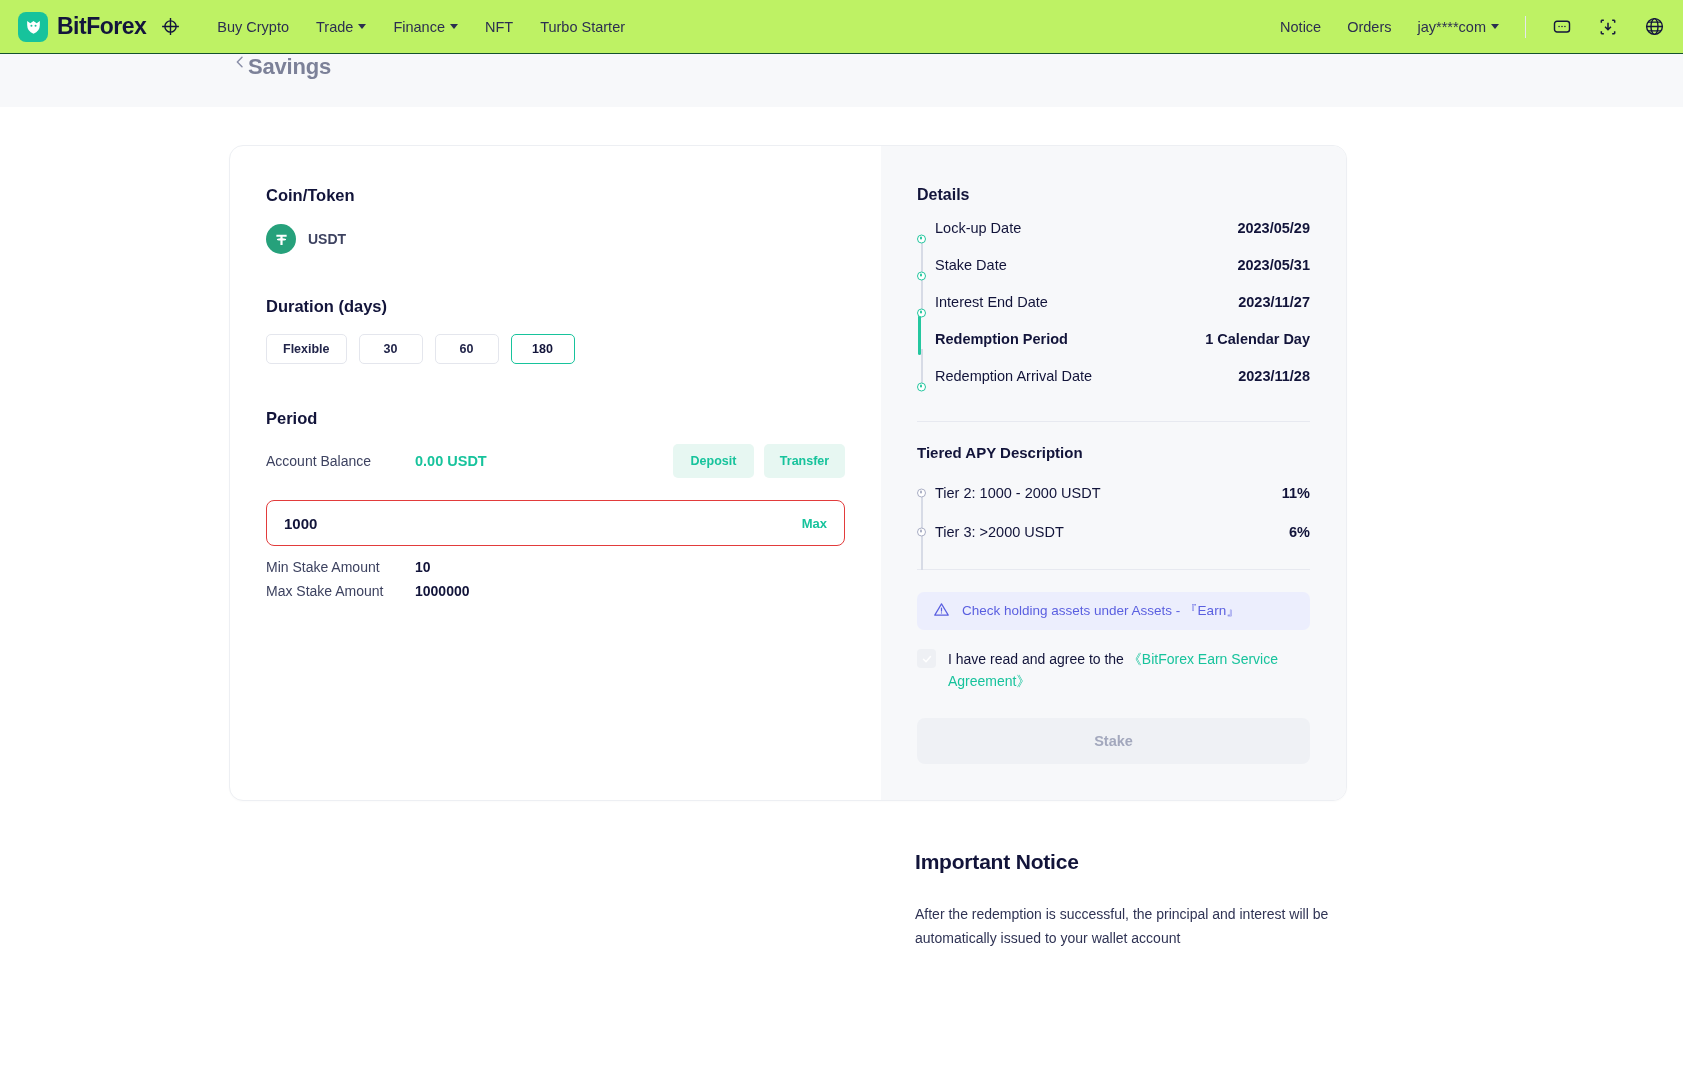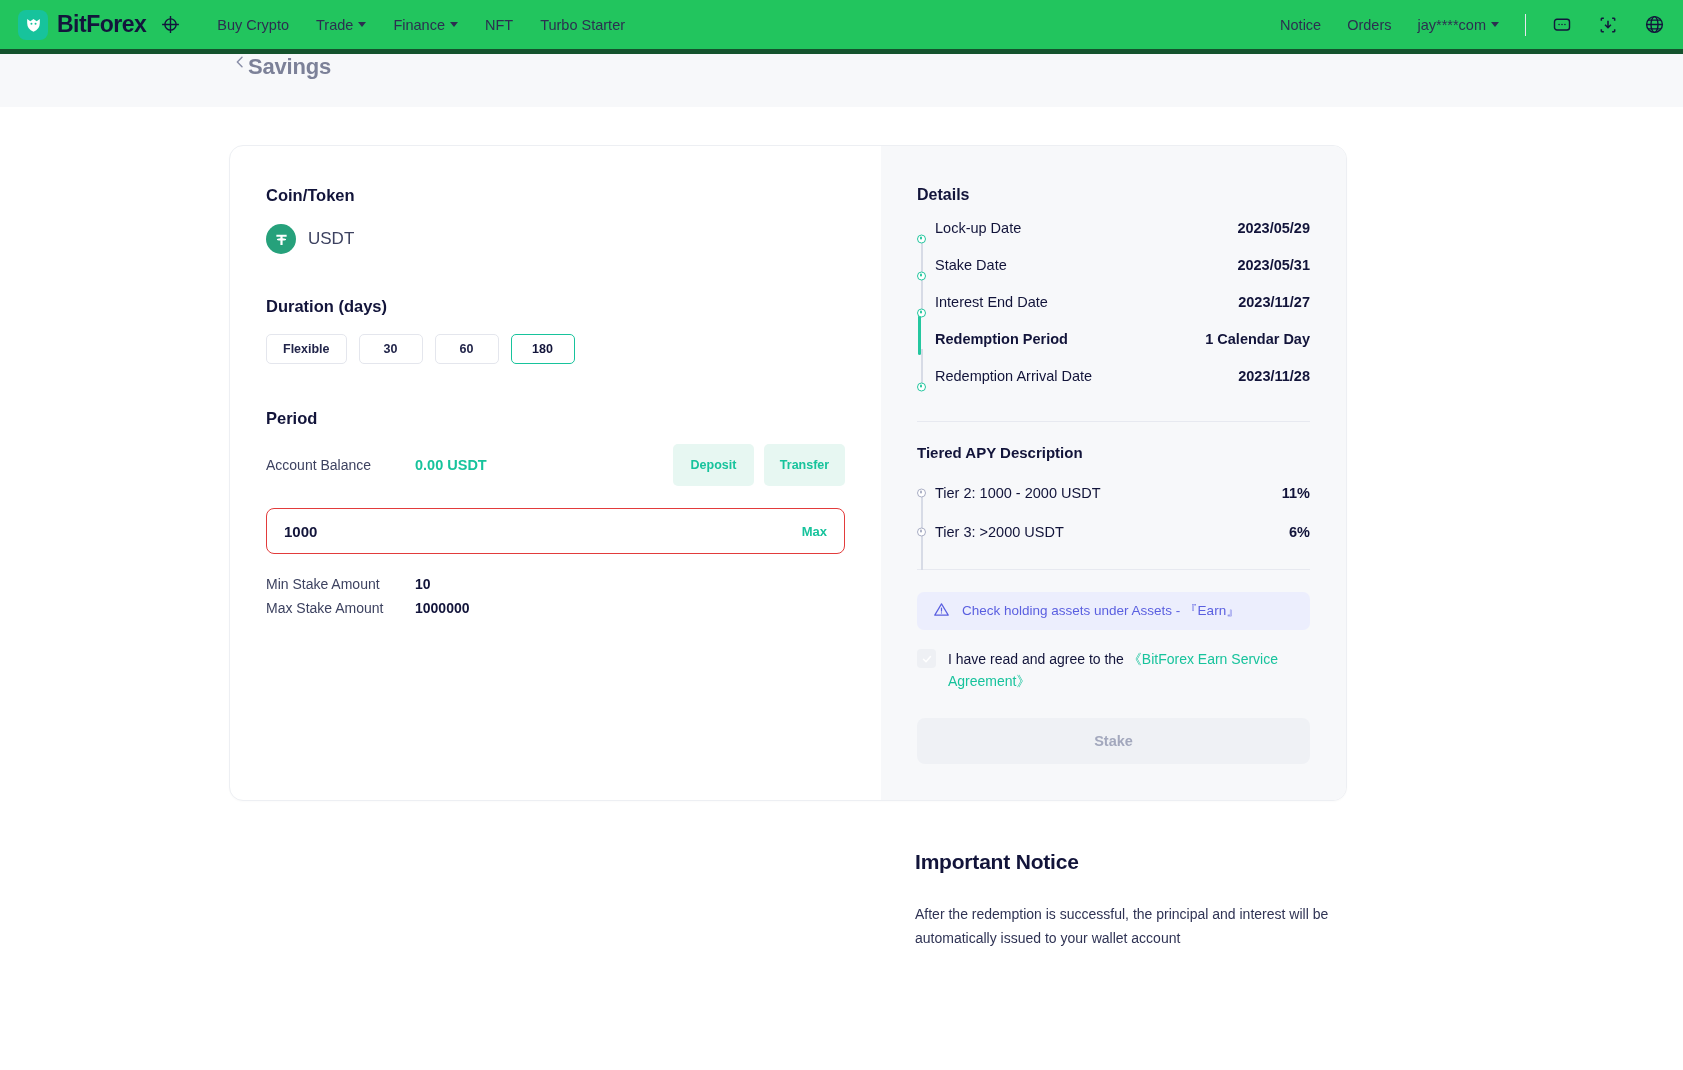--- a/index.html
+++ b/index.html
@@ -11,22 +11,22 @@
     color: #12143a;
     overflow: hidden;
   }
 
   
   .topnav {
     height: 54px;
     display: flex;
     align-items: center;
     padding: 0 18px;
-    background: #22c55e;
-    border-bottom: 5px solid #14532d;
+    background: #bef264;
+    border-bottom: 1px solid #14532d;
   }
   .brand { display: flex; align-items: center; gap: 9px; }
   .brand-mark {
     width: 30px; height: 30px; border-radius: 8px;
     background: #17c39c;
     display: flex; align-items: center; justify-content: center;
   }
   .brand-mark svg { display:block; }
   .brand-name { font-size: 23px; font-weight: 700; letter-spacing: -0.5px; color: #13153c; }
   .globe-mark { margin-left: 14px; display: flex; align-items: center; color: #13153c; }
@@ -69,21 +69,21 @@
   .card-right { flex: 1; background: #f7f8fa; padding: 40px 36px 36px 36px; }
 
   
   .section-title { font-size: 16.5px; font-weight: 700; color: #12143a; }
   .coin-row { display: flex; align-items: center; gap: 12px; margin-top: 19px; }
   .coin-logo {
     width: 30px; height: 30px; border-radius: 50%;
     background: #26a17b;
     display: flex; align-items: center; justify-content: center;
   }
-  .coin-name { font-size: 17px; font-weight: 400; color: #3d4260; }
+  .coin-name { font-size: 14px; font-weight: 700; color: #3d4260; }
 
   .duration-title { margin-top: 43px; }
   .duration-row { display: flex; gap: 12px; margin-top: 18px; }
   .dur-btn {
     min-width: 64px; height: 30px; padding: 0 16px;
     border: 1px solid #e4e6ed; border-radius: 5px;
     background: #ffffff;
     font-size: 12.5px; font-weight: 700; color: #22254a;
     display: flex; align-items: center; justify-content: center;
     cursor: pointer; font-family: inherit;
@@ -91,21 +91,21 @@
   .dur-btn.wide { min-width: 78px; }
   .dur-btn.selected { border: 1px solid #17c39c; color: #12143a; }
 
   .amount-title { margin-top: 45px; }
   .pay-label { font-size: 14px; color: #3d4260; margin-top: 19px; }
   .balance-row { display: flex; align-items: center; margin-top: 16px; position: relative; }
   .balance-label { font-size: 14px; color: #3d4260; width: 149px; }
   .balance-value { font-size: 14.5px; font-weight: 700; color: #17c39c; }
   .balance-actions { margin-left: auto; display: flex; gap: 10px; }
   .pill-btn {
-    width: 81px; height: 42px; border: none; border-radius: 5px;
+    width: 81px; height: 34px; border: none; border-radius: 5px;
     background: #e7f7f2; color: #17c39c;
     font-size: 12.5px; font-weight: 700; font-family: inherit;
     cursor: pointer;
   }
 
   .amount-input-wrap {
     margin-top: 22px;
     height: 46px;
     border: 1px solid #e23b3b;
     border-radius: 8px;
@@ -116,21 +116,21 @@
   .amount-input {
     flex: 1; border: none; outline: none;
     font-size: 15px; font-weight: 700; color: #12143a;
     font-family: inherit; background: transparent;
   }
   .max-btn {
     font-size: 13px; font-weight: 700; color: #17c39c;
     cursor: pointer; background: none; border: none; font-family: inherit;
   }
 
-  .stake-limits { margin-top: 22px; }
+  .stake-limits { margin-top: 13px; }
   .limit-row { display: flex; align-items: center; margin-top: 8px; }
   .limit-row:first-child { margin-top: 0; }
   .limit-label { font-size: 14px; color: #3d4260; width: 149px; }
   .limit-value { font-size: 14px; font-weight: 700; color: #12143a; }
 
   
   .details-title { font-size: 16px; font-weight: 700; color: #12143a; }
   .timeline { margin-top: 16px; position: relative; }
   .tl-row {
     display: flex; 

